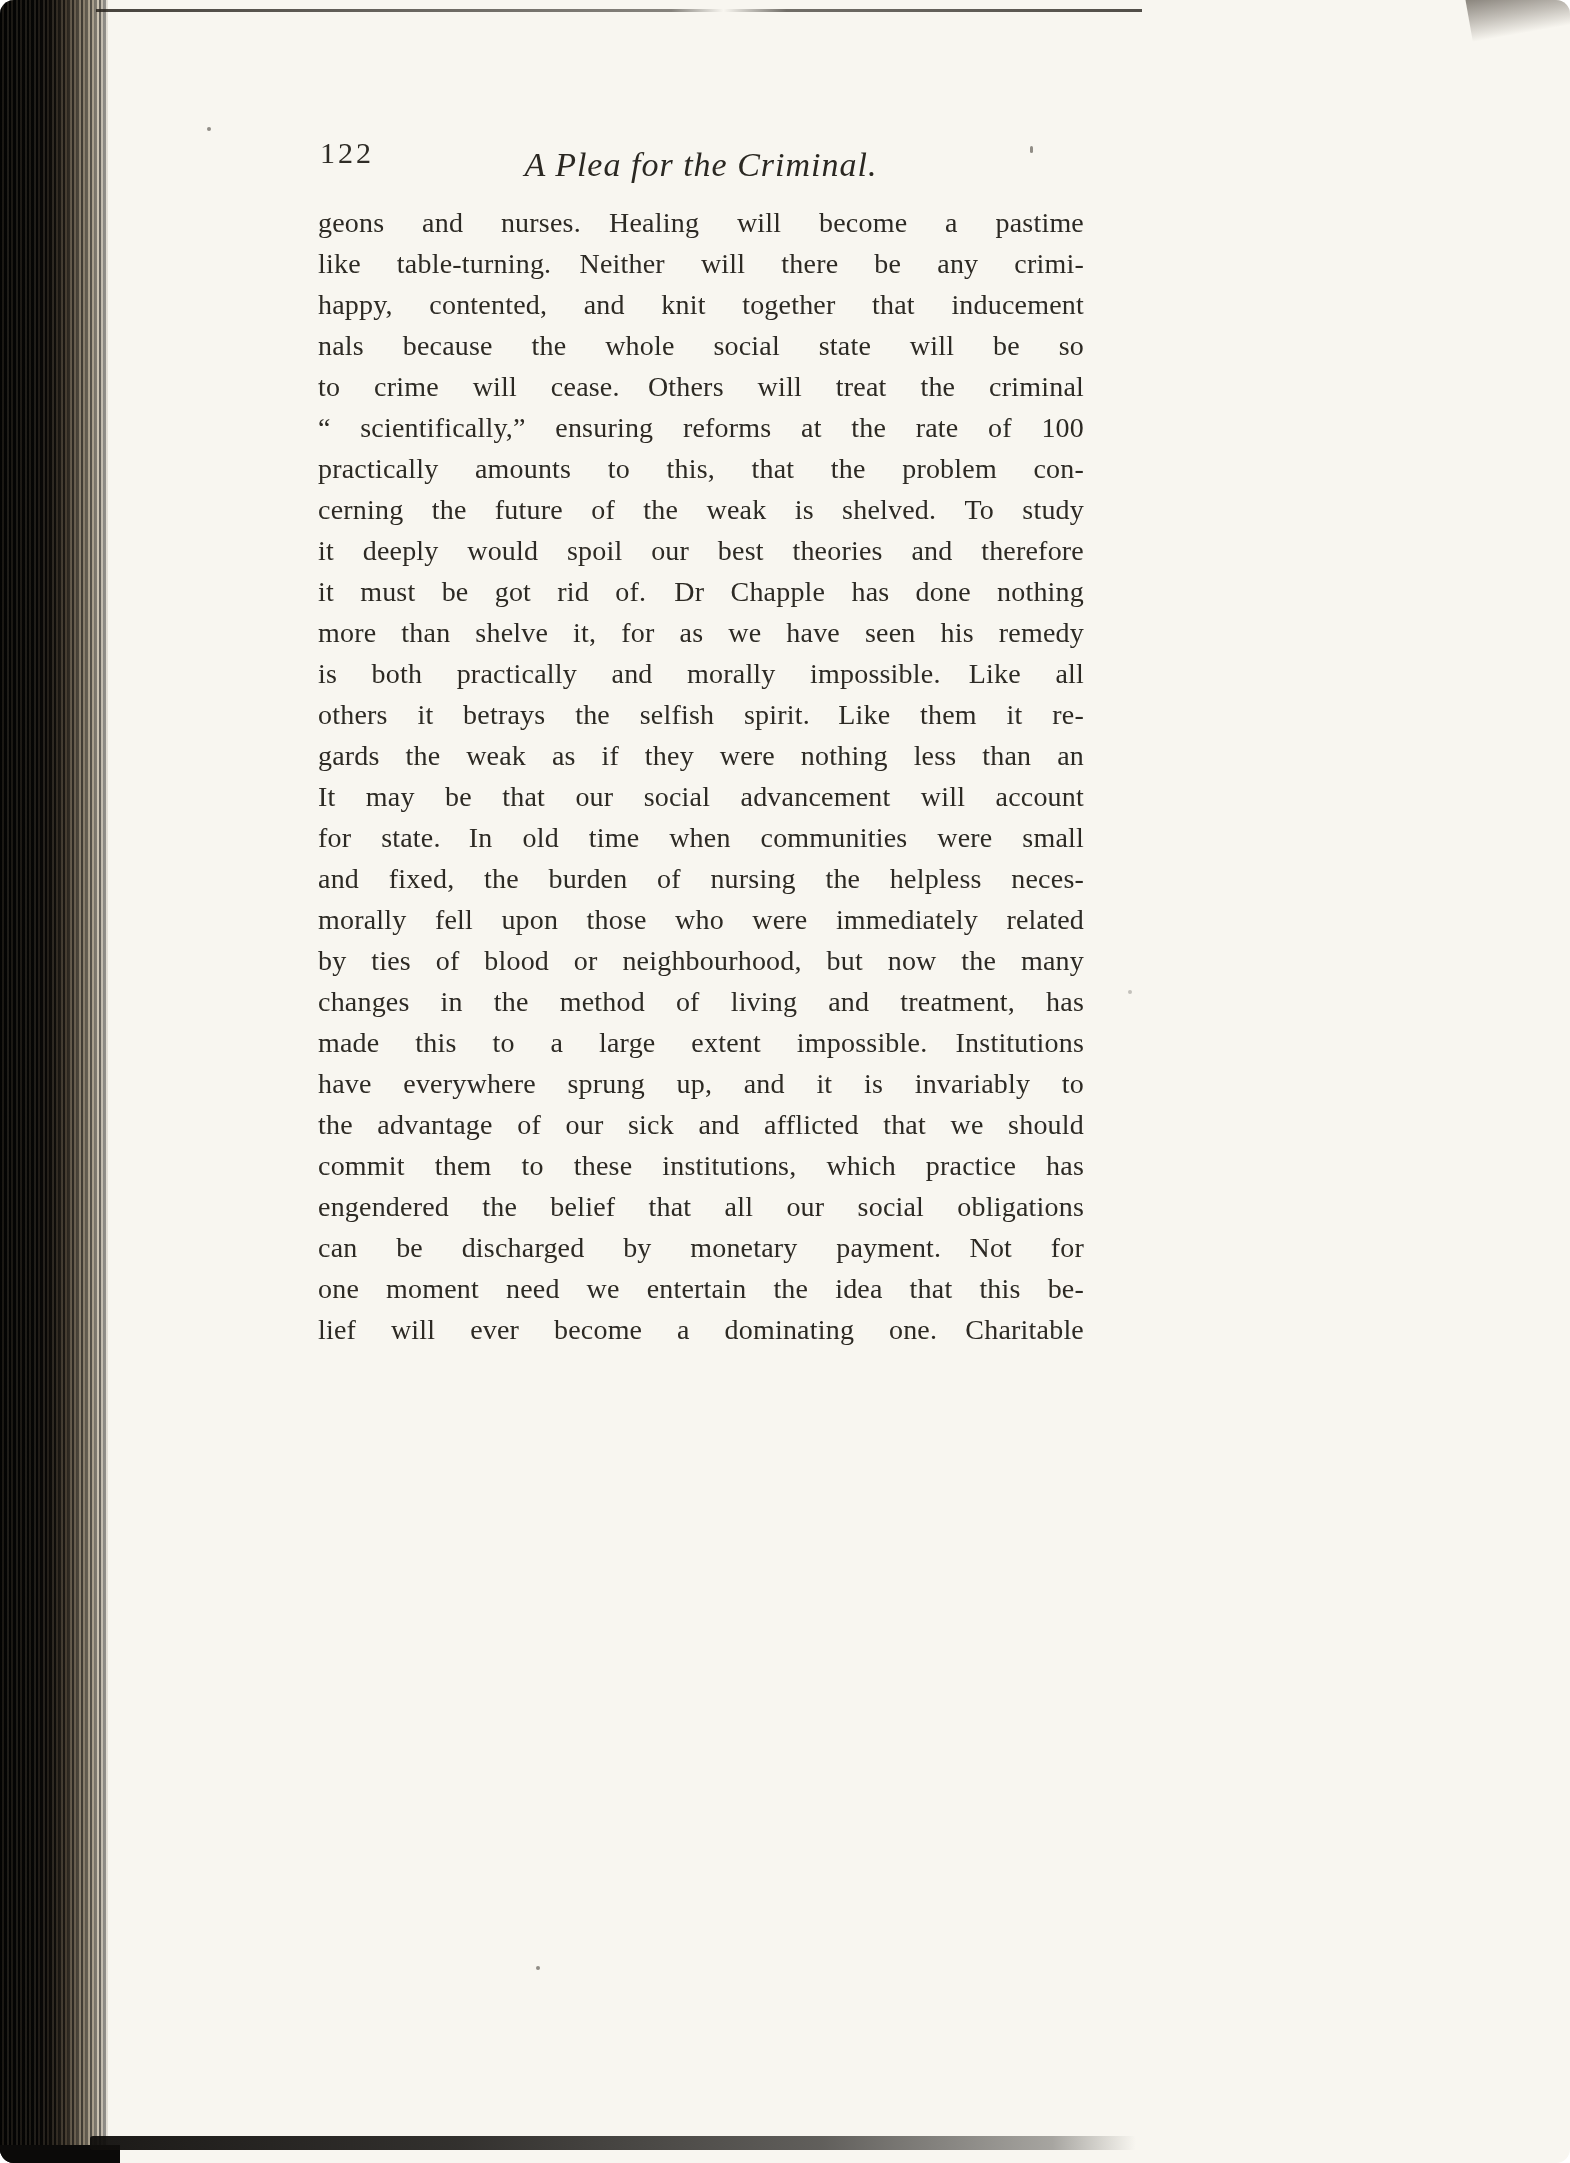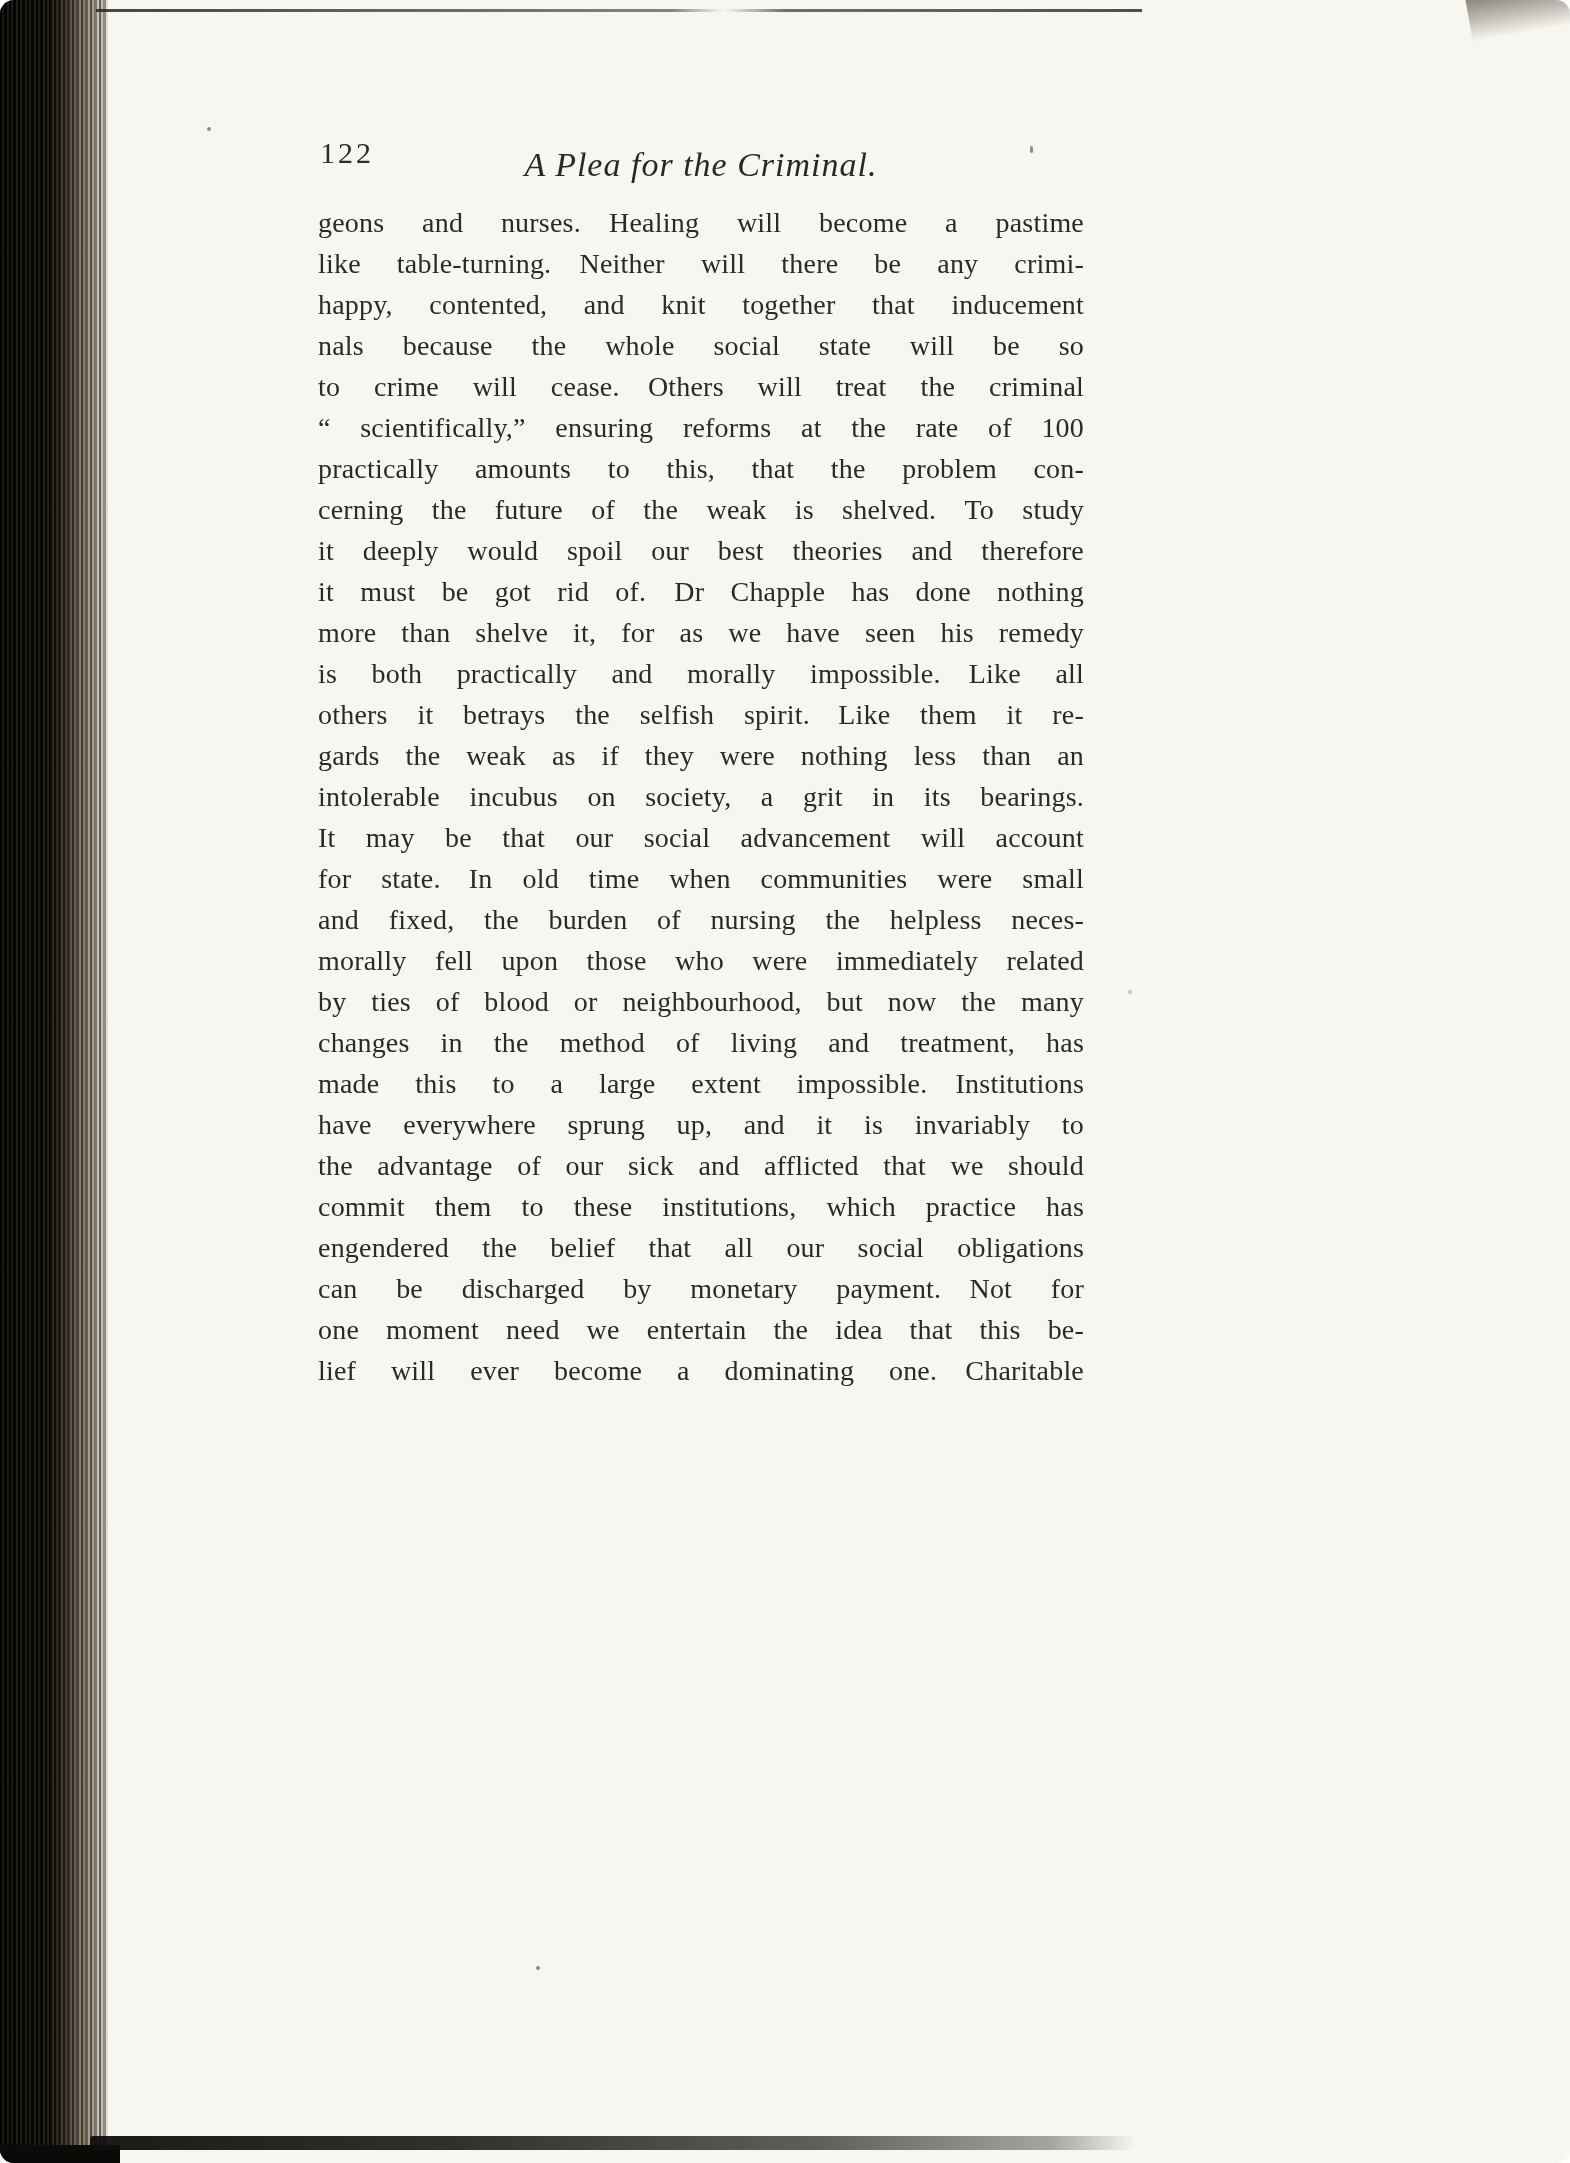--- a/index.html
+++ b/index.html
@@ -147,21 +147,20 @@
       <div class="line">to crime will cease. Others will treat the criminal</div>
       <div class="line">“ scientifically,” ensuring reforms at the rate of 100</div>
       <div class="line">practically amounts to this, that the problem con-</div>
       <div class="line">cerning the future of the weak is shelved. To study</div>
       <div class="line">it deeply would spoil our best theories and therefore</div>
       <div class="line">it must be got rid of. Dr Chapple has done nothing</div>
       <div class="line">more than shelve it, for as we have seen his remedy</div>
       <div class="line">is both practically and morally impossible. Like all</div>
       <div class="line">others it betrays the selfish spirit. Like them it re-</div>
       <div class="line">gards the weak as if they were nothing less than an</div>
-      <div class="line">intolerable incubus on society, a grit in its bearings.</div>
       <div class="line">It may be that our social advancement will account</div>
       <div class="line">for state. In old time when communities were small</div>
       <div class="line">and fixed, the burden of nursing the helpless neces-</div>
       <div class="line">morally fell upon those who were immediately related</div>
       <div class="line">by ties of blood or neighbourhood, but now the many</div>
       <div class="line">changes in the method of living and treatment, has</div>
       <div class="line">made this to a large extent impossible. Institutions</div>
       <div class="line">have everywhere sprung up, and it is invariably to</div>
       <div class="line">the advantage of our sick and afflicted that we should</div>
       <div class="line">commit them to these institutions, which practice has</div>

